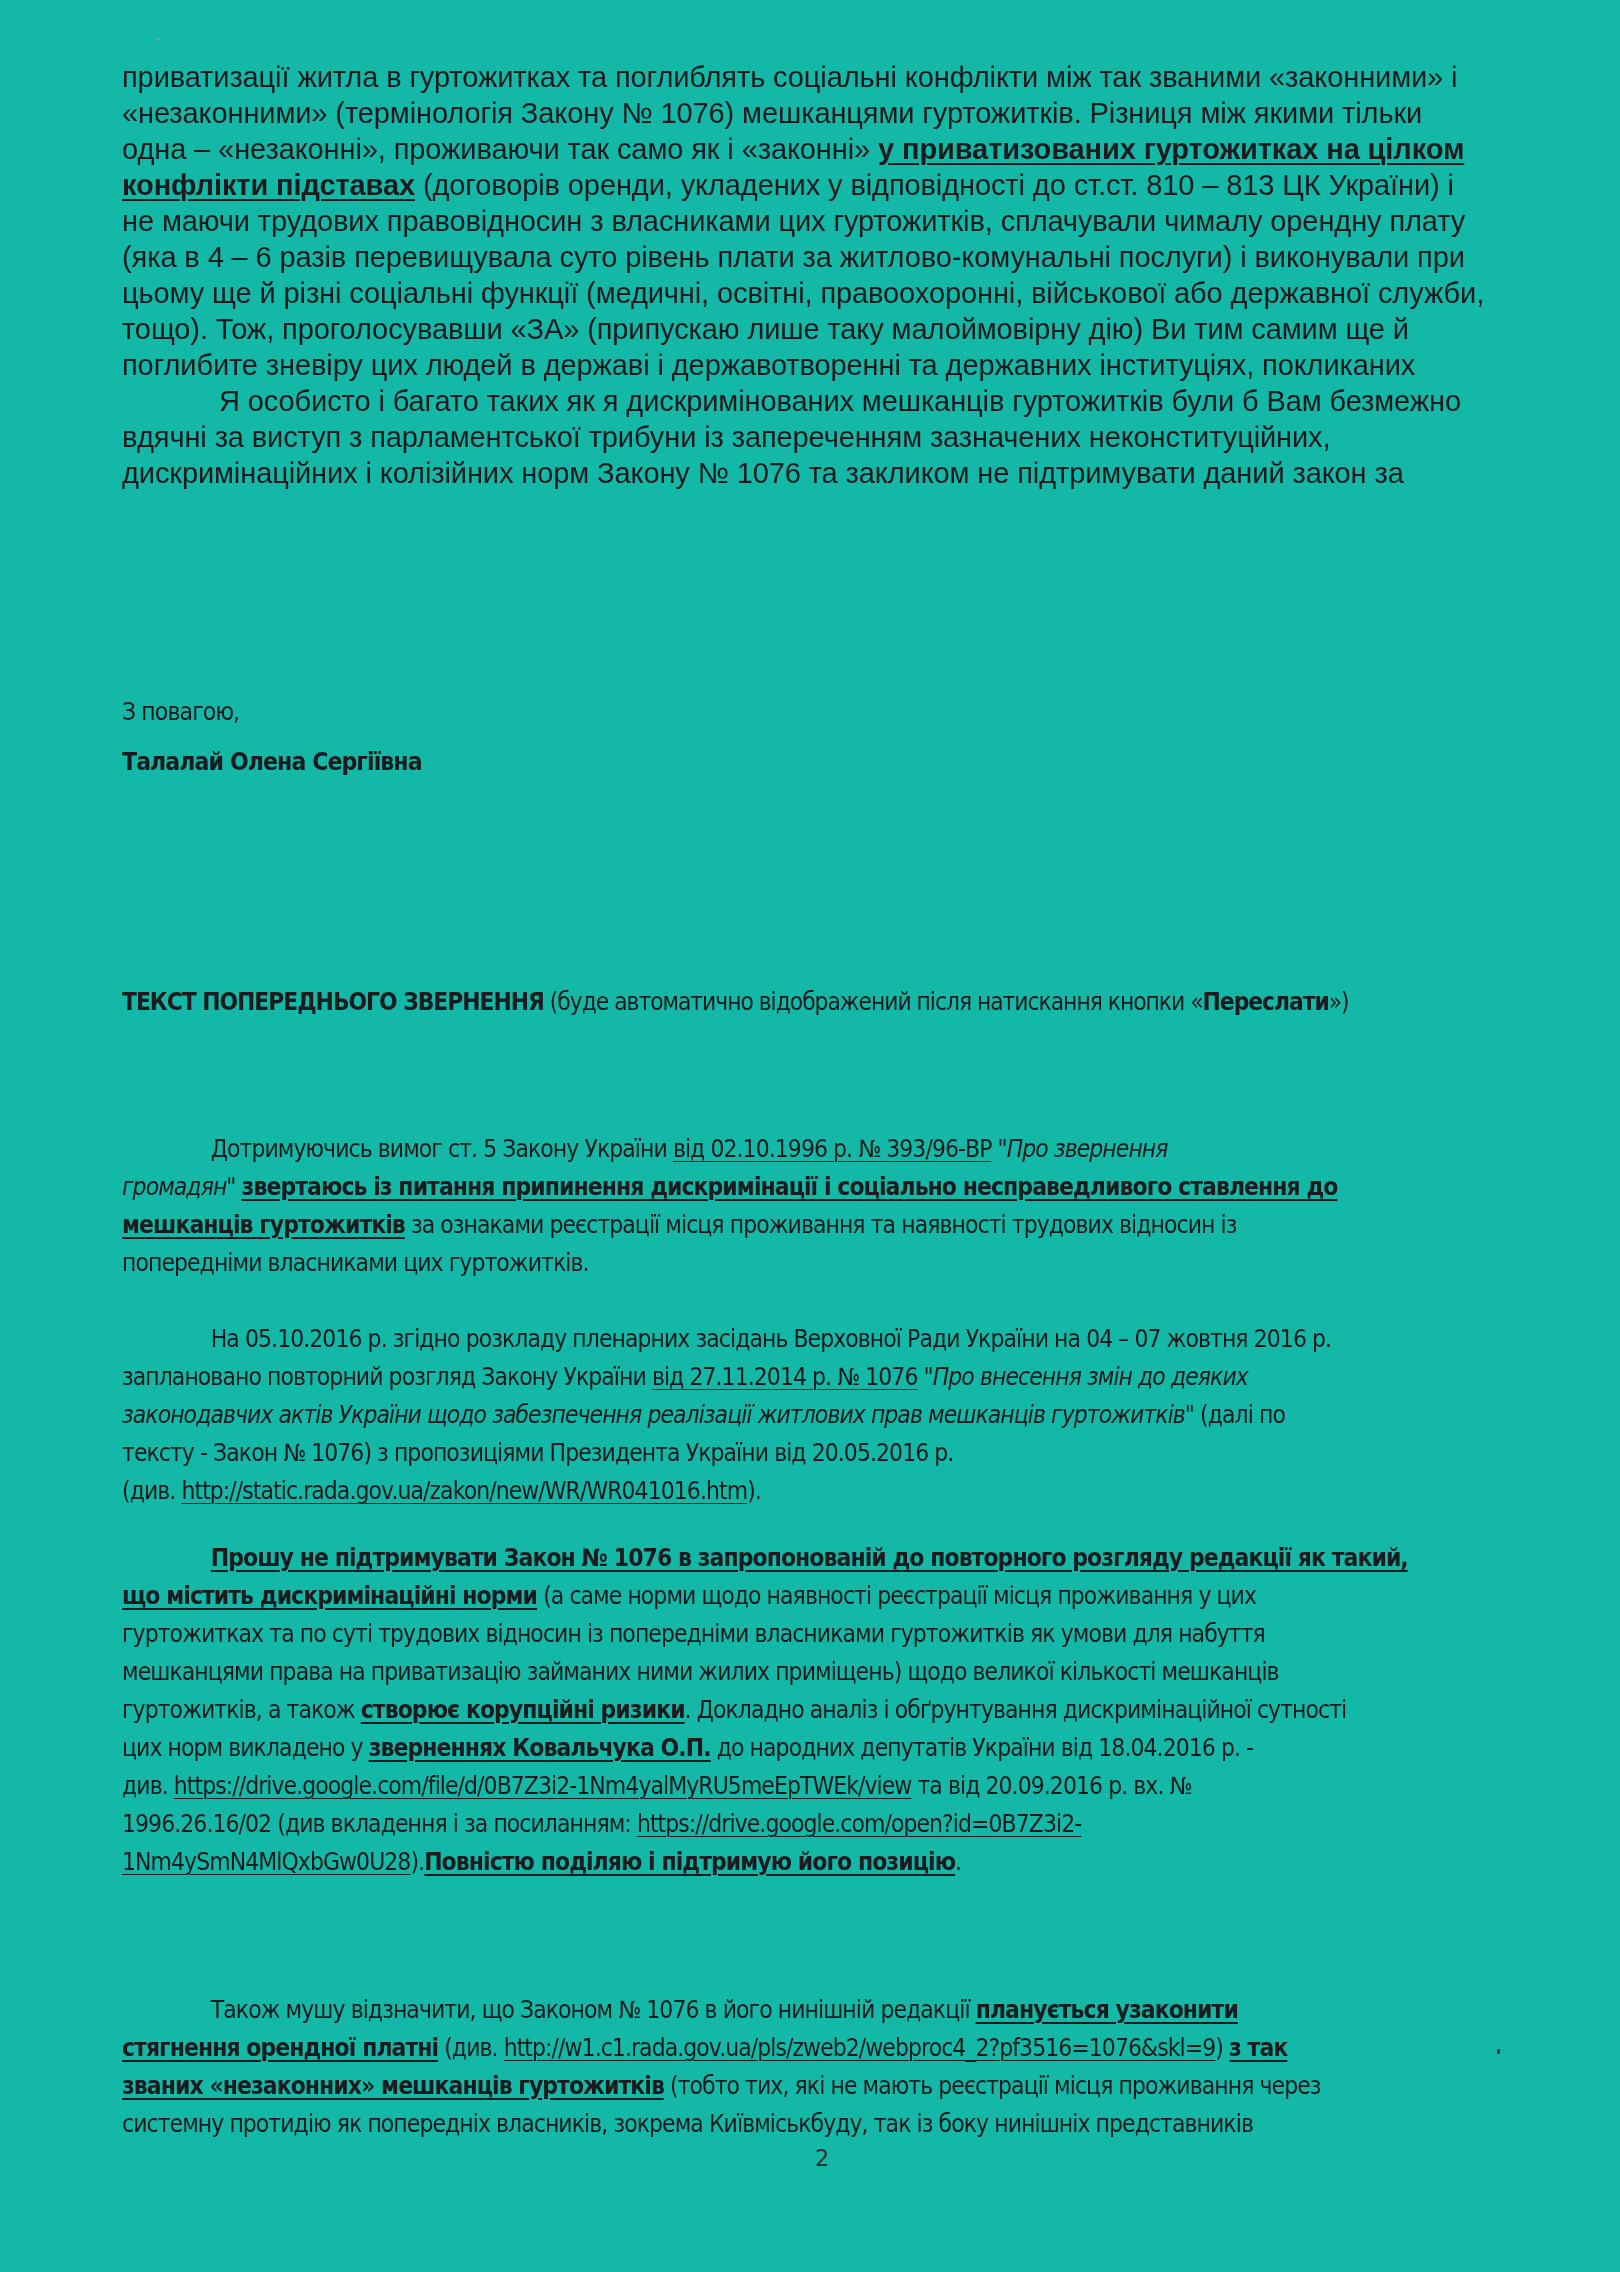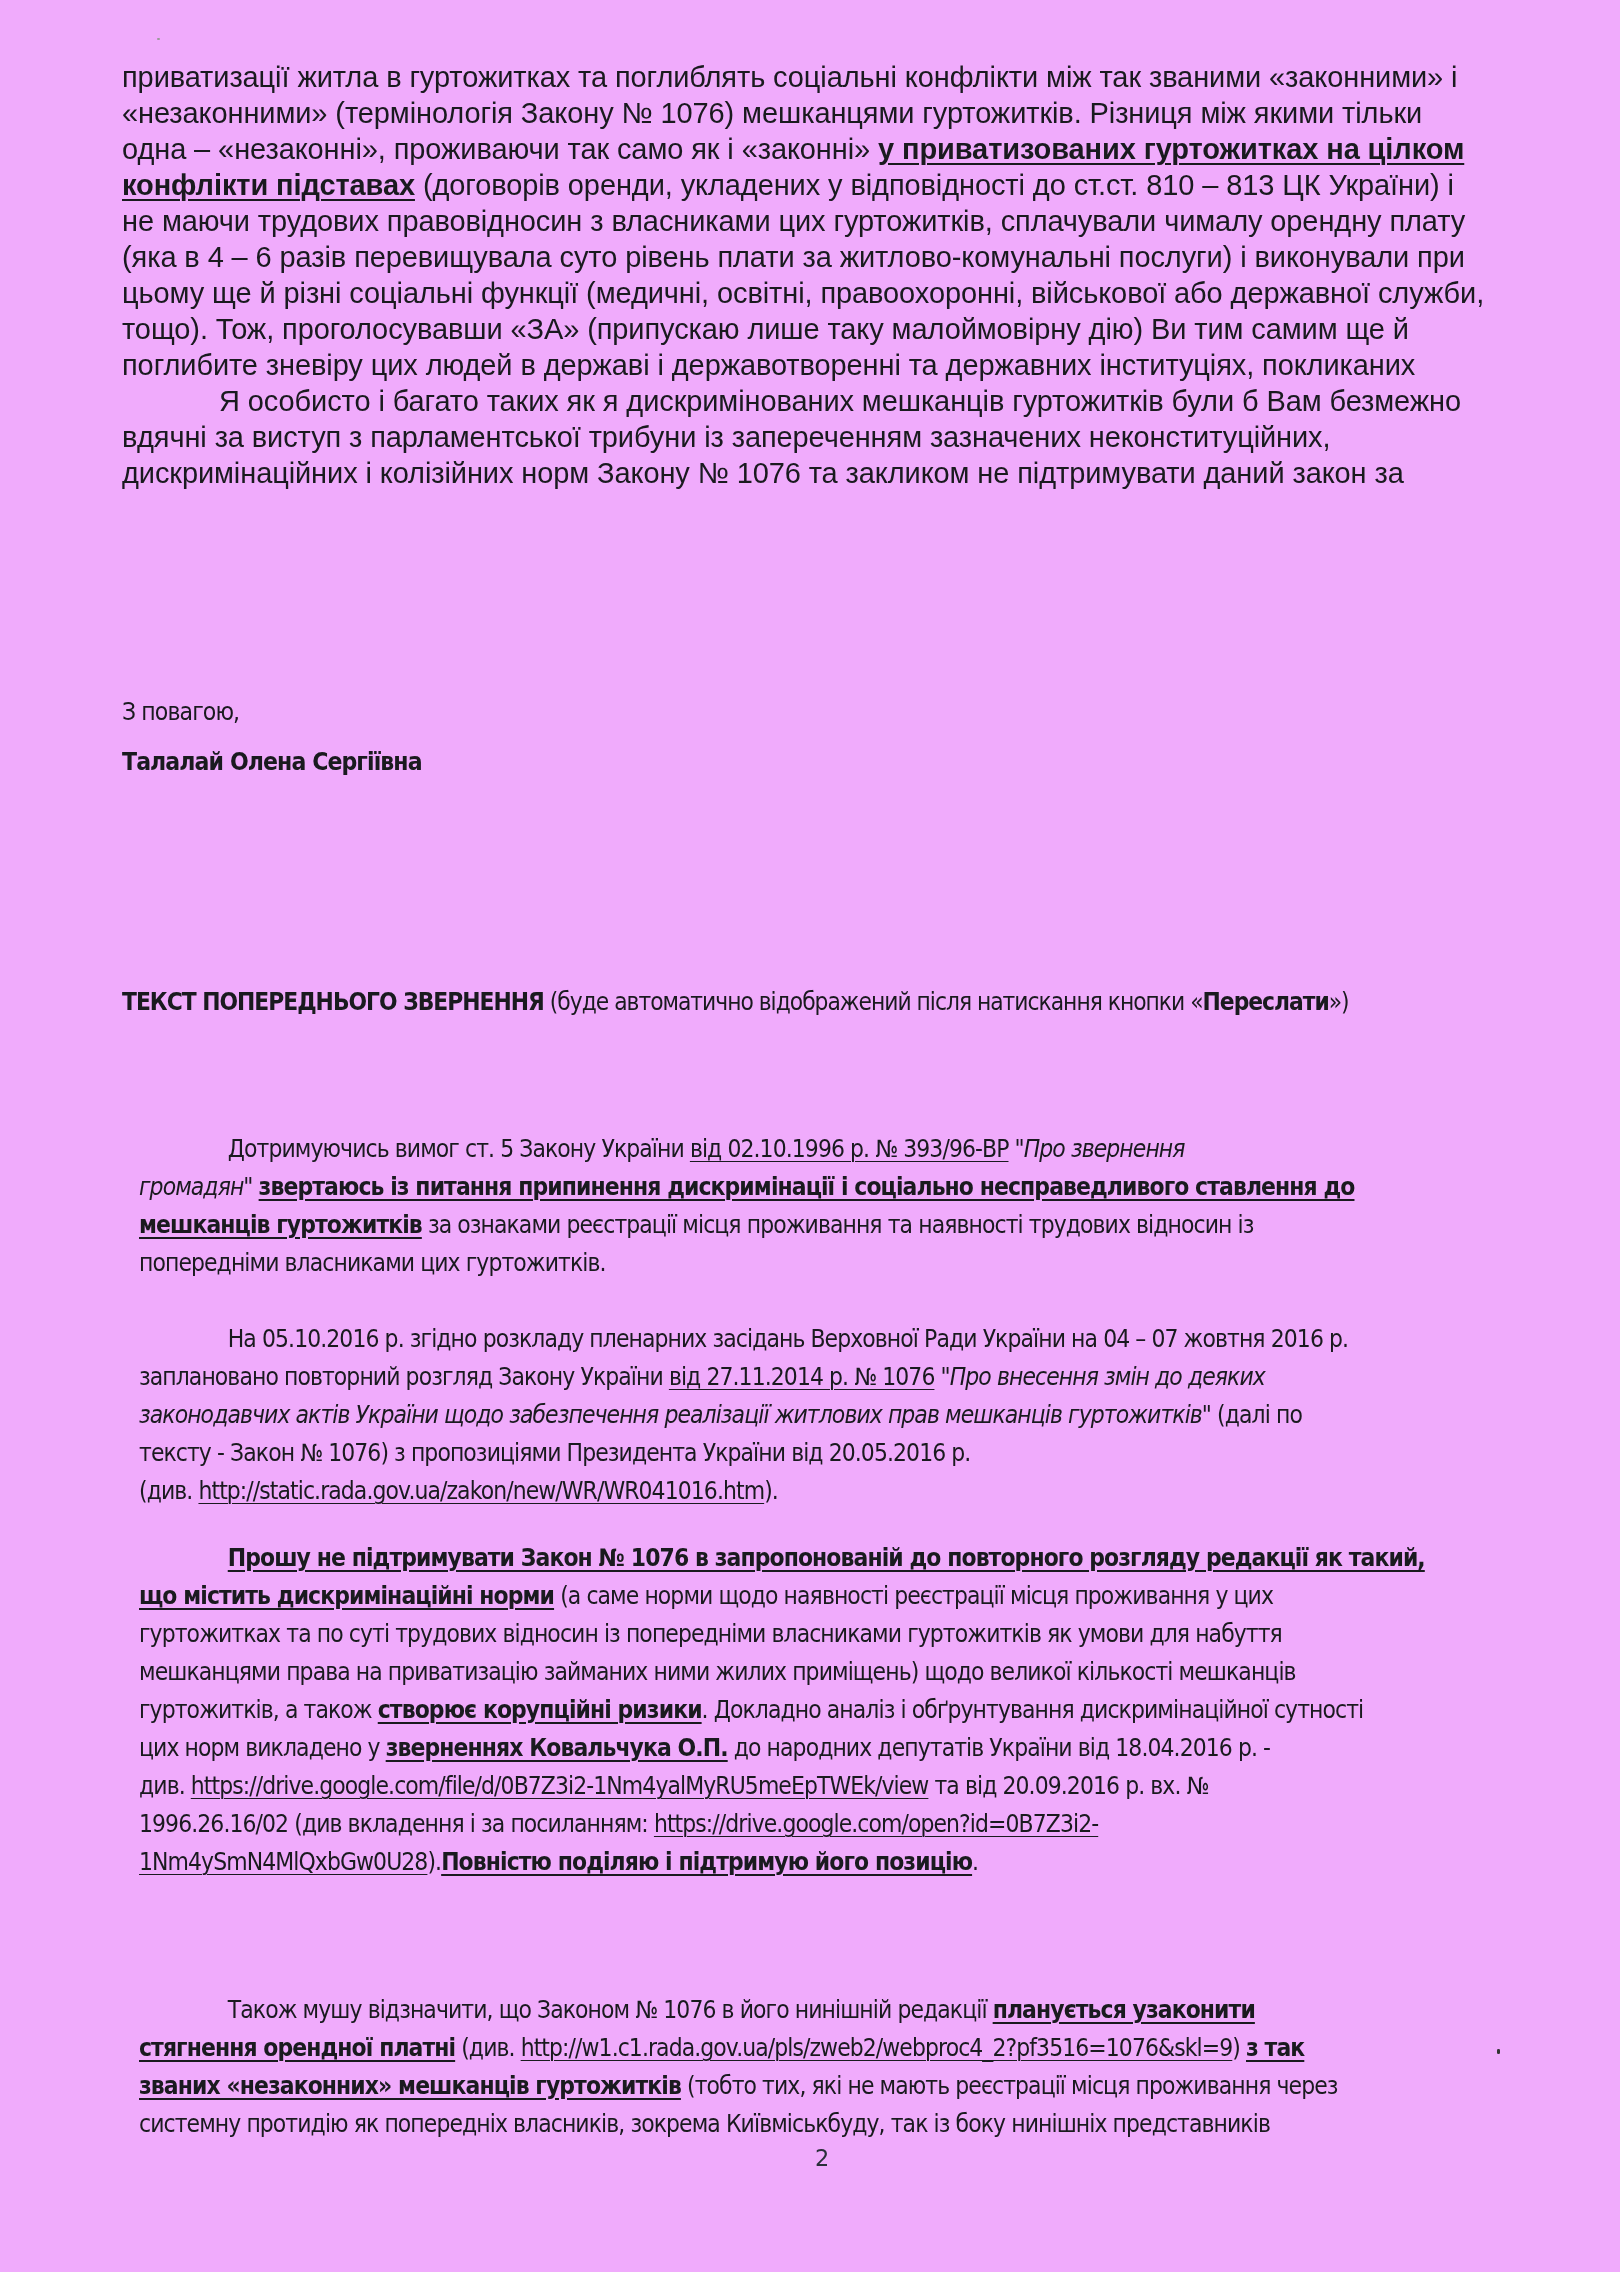--- a/index.html
+++ b/index.html
@@ -1,33 +1,33 @@
 <!DOCTYPE html>
 <html style="font-size:10.5px"><head>
 <meta charset="utf-8">
 <style>
   html, body { margin: 0; padding: 0; background: #ffffff; }
   body { width: 1620px; height: 2273px; position: relative; overflow: hidden; color: #1a1a1f; }
-  .page { position: absolute; left: 0; top: 0; width: 1620px; height: 2273px; background: #f0abfc; }
+  .page { position: absolute; left: 0; top: 0; width: 1620px; height: 2273px; background: #14b8a6; }
   .scan-dot { position: absolute; width: 3.3px; height: 2px; background: #9a9a9a; border-radius: 1.3px; }
   .sec1 { position: absolute; left: 122px; top: 59px; width: 1387px;
           font-family: "Liberation Sans", sans-serif; font-size: 29px; line-height: 36px;
           letter-spacing: -0.1px; }
   .sec1 .line { white-space: nowrap; height: 36px; }
   .indent { display: inline-block; width: 97px; }
   .sig { position: absolute; left: 122px; font-family: "DejaVu Sans", sans-serif;
          font-size: 24px; letter-spacing: -1px; white-space: nowrap; transform: scaleX(0.92); transform-origin: left; }
   .sig-greeting { top: 698px; }
   .sig-name { top: 748px; font-weight: bold; }
   .heading { position: absolute; left: 122px; top: 988px; white-space: nowrap;
              font-family: "DejaVu Sans", sans-serif; font-size: 24px; letter-spacing: -1.1px;
              transform: scaleX(0.91); transform-origin: left; }
   .heading .b { font-weight: bold; }
   .sec2 { position: absolute; left: 122px; width: 1394px;
-          font-family: "DejaVu Sans", sans-serif; font-size: 24px; letter-spacing: -1px; margin-left: 17px; }
+          font-family: "DejaVu Sans", sans-serif; font-size: 24px; letter-spacing: -1px; }
   .sec2 .line { white-space: nowrap; height: 38px; line-height: 38px;
                 transform: scaleX(0.915); transform-origin: left; }
   .b { font-weight: bold; }
   .i { font-style: italic; }
   .u { text-decoration: underline; text-decoration-thickness: 2px; text-underline-offset: 4px; }
   .lnk { text-decoration: underline; text-decoration-thickness: 1.3px; text-underline-offset: 4px; }
   .p1 { top: 1130px; }
   .p2 { top: 1320px; }
   .p3 { top: 1539px; }
   .p4 { top: 1991px; }

